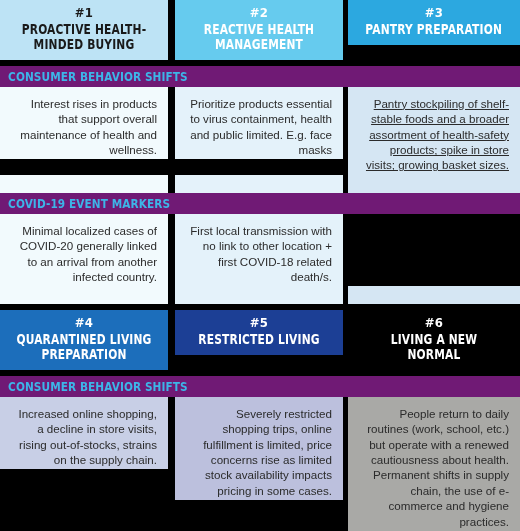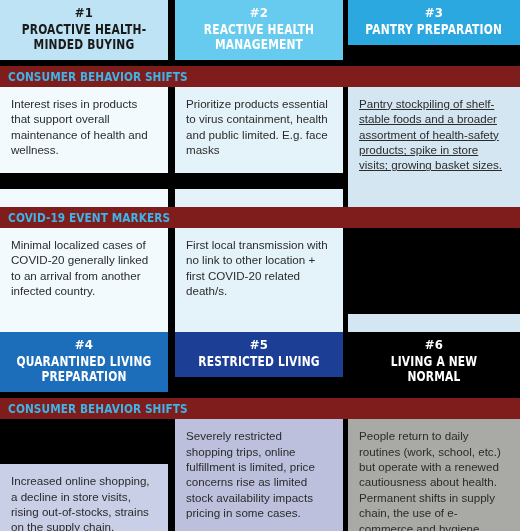--- a/index.html
+++ b/index.html
@@ -77,54 +77,54 @@
   .hdr-1 { background: #bde3f5; color: #1a1a1a; }
   .hdr-2 { background: #66cbee; color: #ffffff; }
   .hdr-3 { background: #2ca8e0; color: #ffffff; }
   .hdr-4 { background: #1c6ebb; color: #ffffff; }
   .hdr-5 { background: #1c3f95; color: #ffffff; }
   .hdr-6 { background: #000000; color: #ffffff; }
 
   
   .band {
     width: 100%;
-    background: #7f1d1d;
+    background: #701a75;
     box-sizing: border-box;
     height: 21px;
     display: flex;
     align-items: center;
   }
   .band-label {
     padding-left: 9px;
     font-family: "DejaVu Sans Condensed", "Liberation Sans Narrow", "Liberation Sans", sans-serif;
     font-size: 13px;
     font-weight: bold;
     color: #3db5e8;
     letter-spacing: 0.1px;
     transform: scaleX(0.9);
     transform-origin: left center;
     white-space: nowrap;
   }
 
   
   .cell {
     box-sizing: border-box;
-    padding: 9px 11px 16px 11px;
-    text-align: left;
+    padding: 9px 11px 2px 11px;
+    text-align: right;
     font-family: "Liberation Sans", sans-serif;
     font-size: 11.6px;
     line-height: 1.33;
     color: #2b2b2b;
     display: block;
   }
   
   .tint-1 { background: #f2fafd; }
   .tint-2 { background: #e4f2fa; }
   .tint-3 { background: #d5e6f3; text-decoration: underline; }
-  .tint-4 { background: #c8cfe6; margin-top: 45px; }
+  .tint-4 { background: #c8cfe6; }
   .tint-5 { background: #bcc0dd; }
   .tint-6 { background: #a9a9a6; }
   .gap-tall  { height: 27px; background: #000000; width: 100%; }
   .gap-hdr   { height: 6px; background: #000000; width: 100%; }
 </style>
 </head>
 <body>
 
 <div class="board">
 
@@ -183,21 +183,21 @@
 
     <div class="band">
       <span class="band-label">COVID-19 EVENT MARKERS</span>
     </div>
 
     <div class="row">
       <div class="col c1">
         <div class="cell tint-1">Minimal localized cases of COVID-20 generally linked to an arrival from another infected country.</div>
       </div>
       <div class="col c2">
-        <div class="cell tint-2">First local transmission with no link to other location + first COVID-20 related death/s.</div>
+        <div class="cell tint-2">First local transmission with no link to other location + first COVID-18 related death/s.</div>
       </div>
     </div>
 
     <div class="row">
       <div class="col c1">
           <div class="tint-1" style="height:18px"></div>
         </div>
       <div class="col c2">
           <div class="tint-2" style="height:18px"></div>
         </div>

